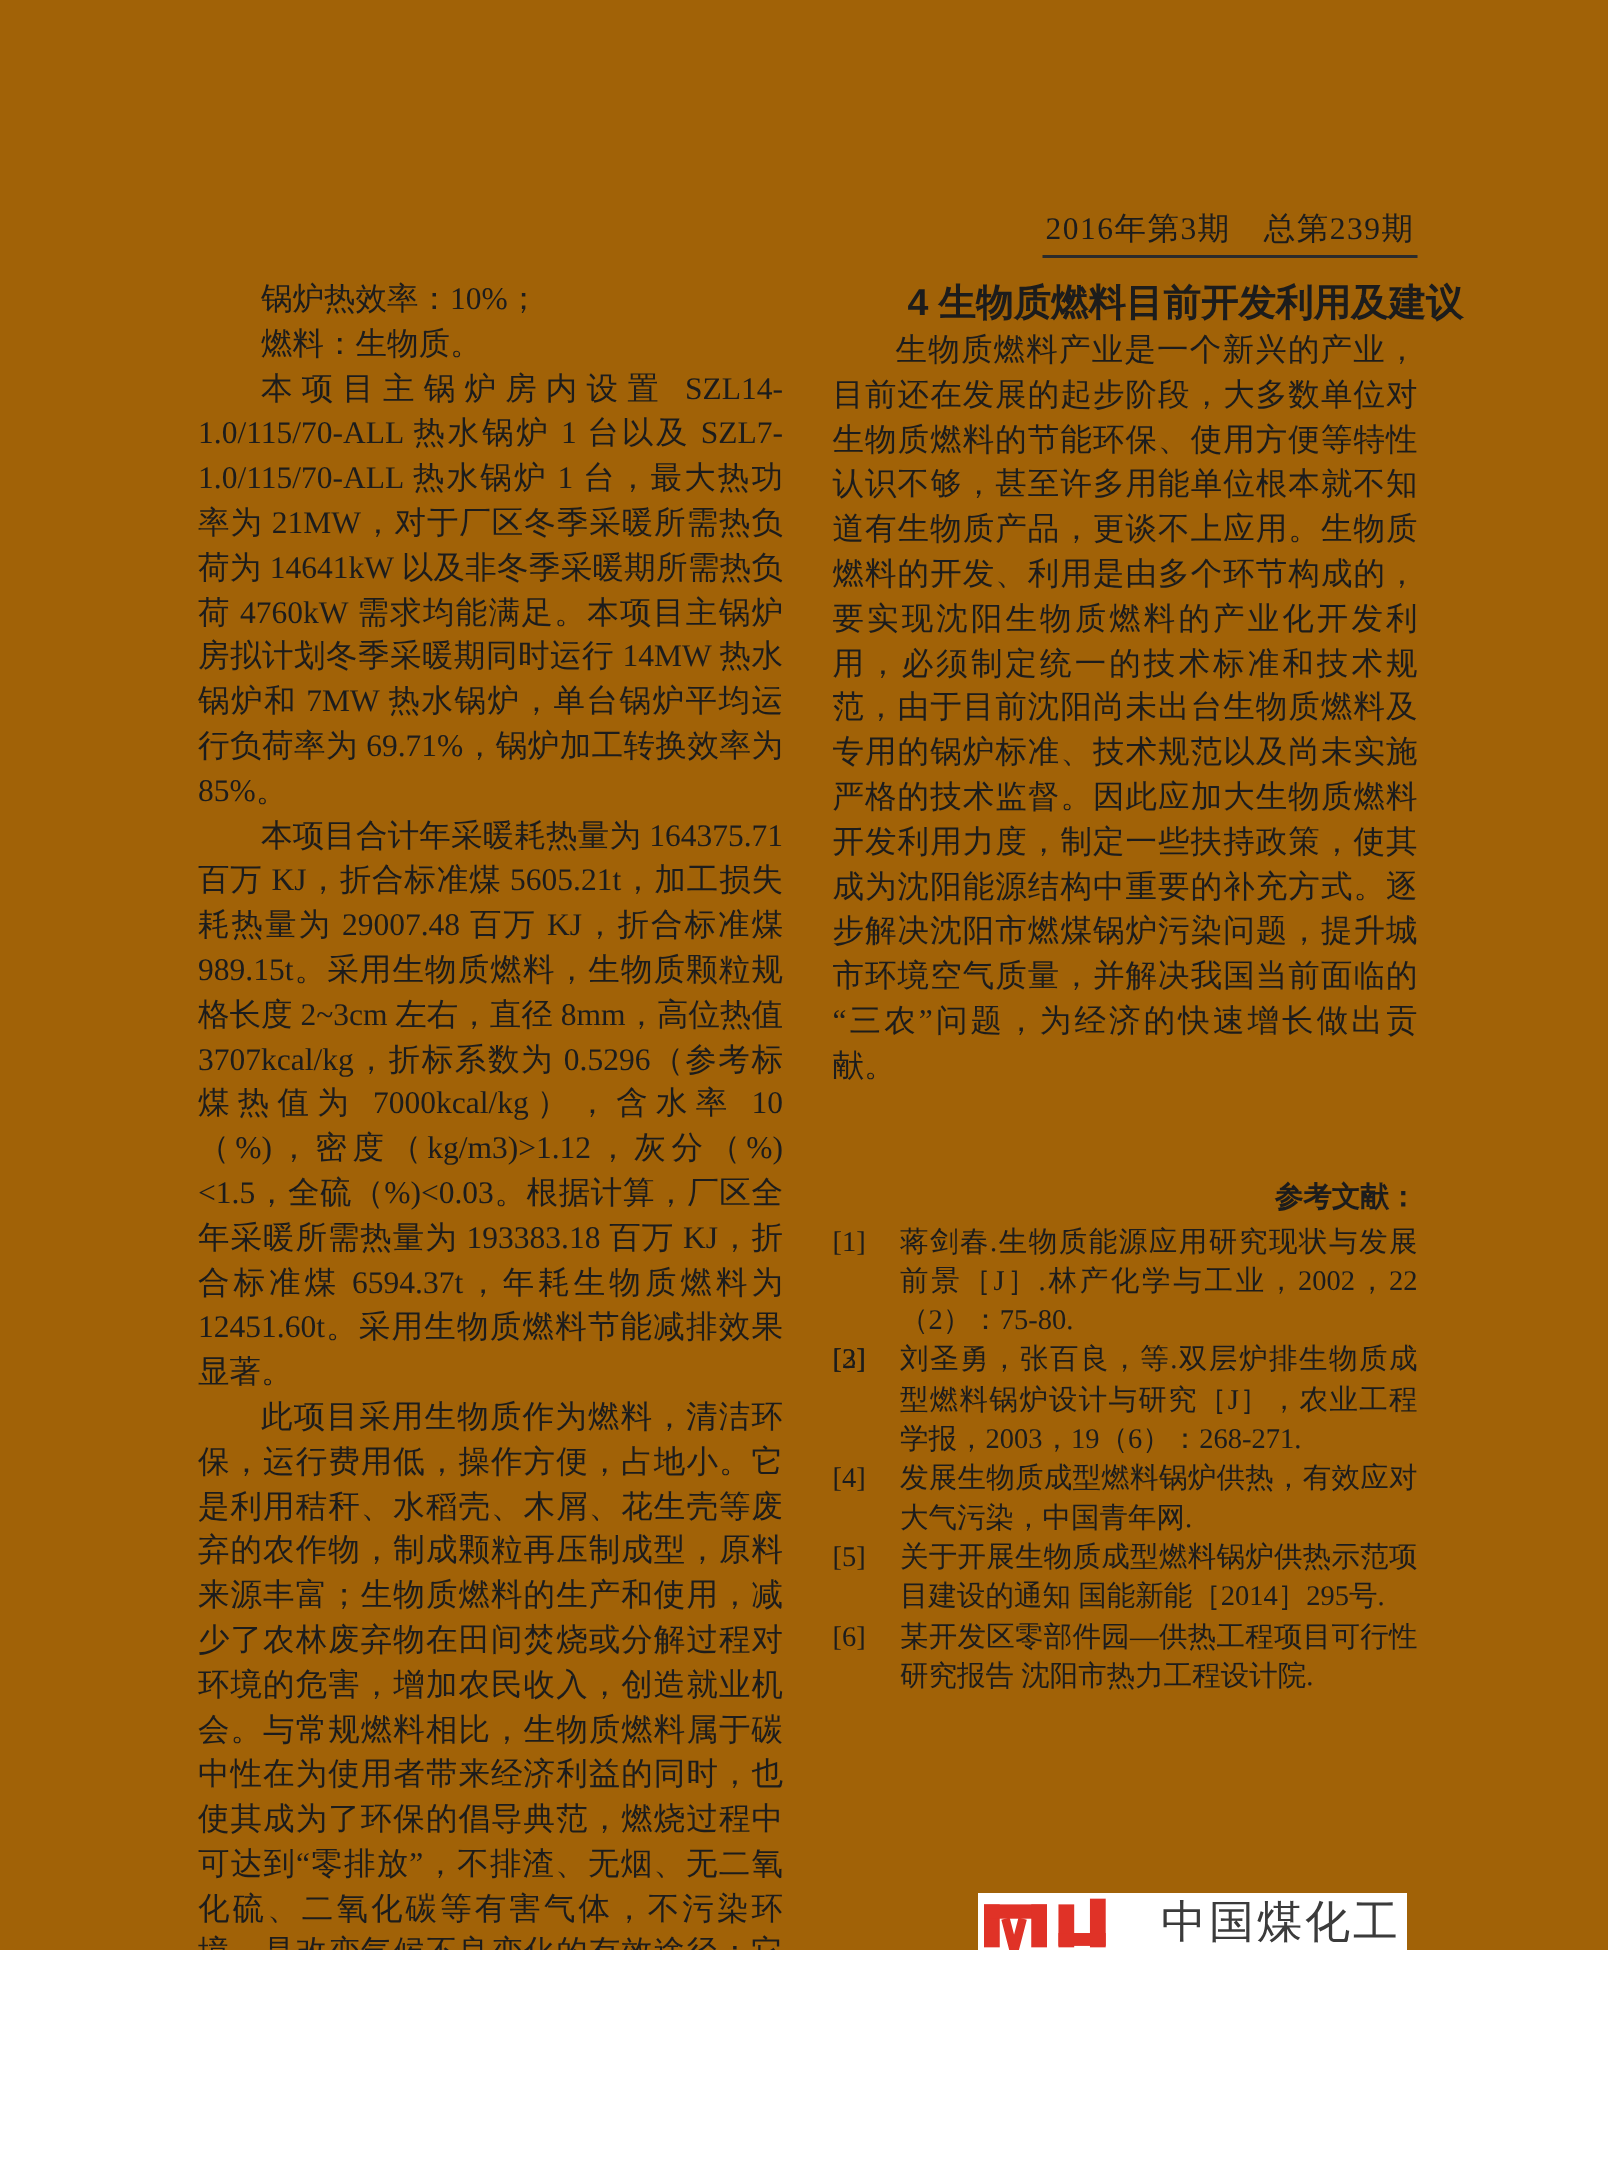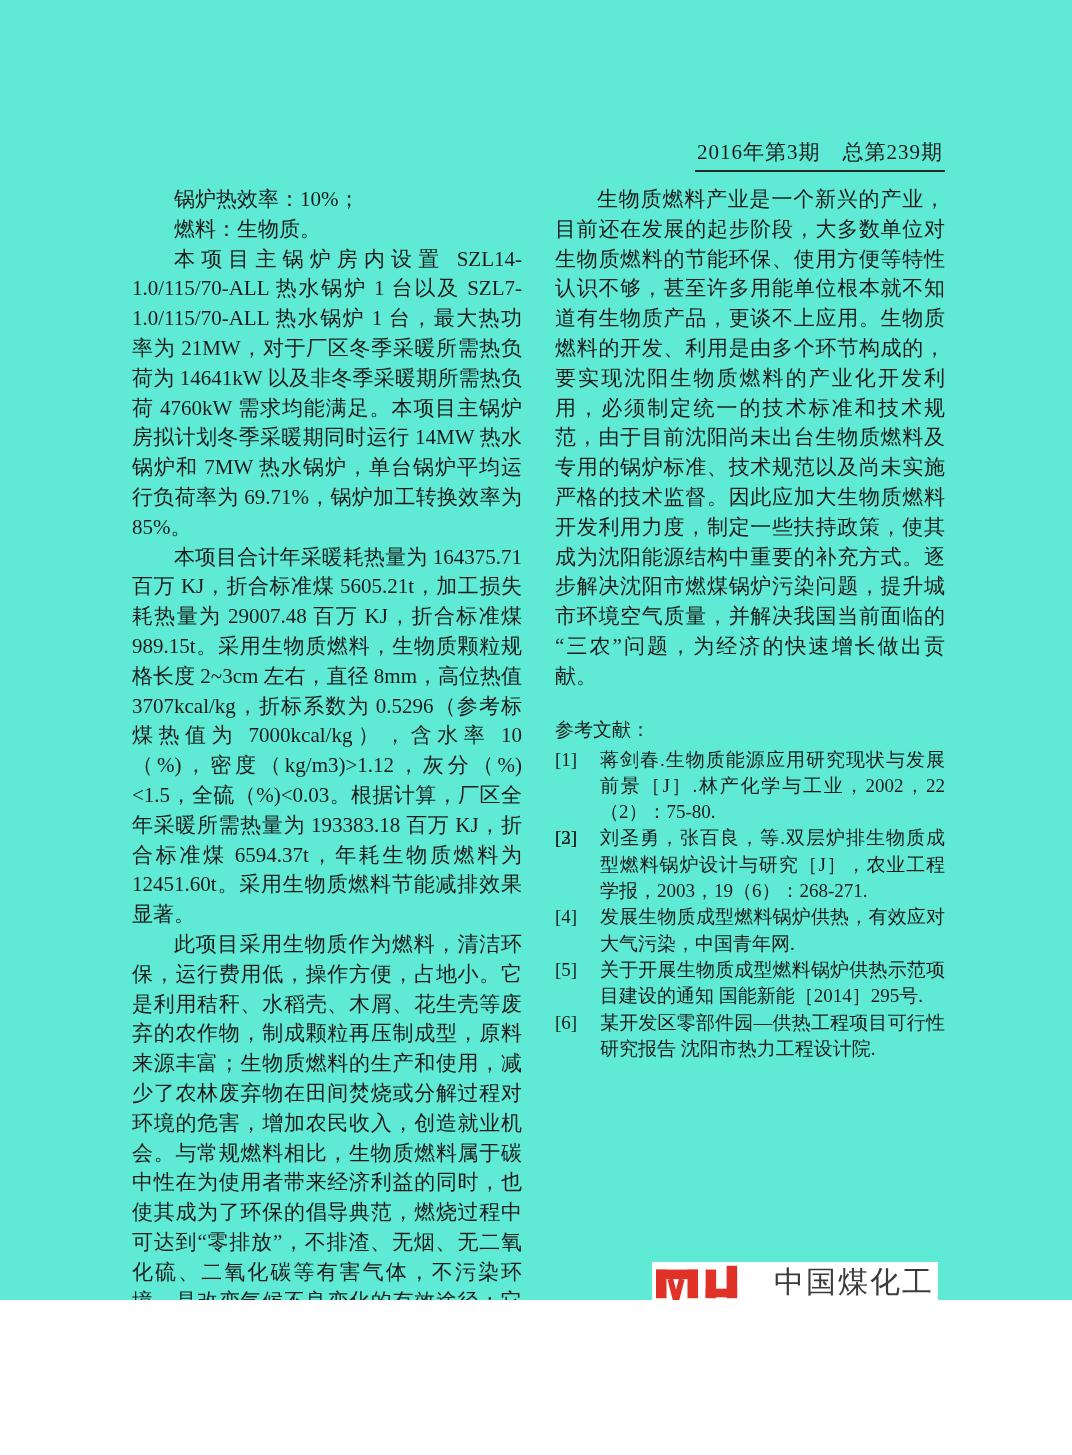--- a/index.html
+++ b/index.html
@@ -5,21 +5,21 @@
   :root{
     --red:#E03227;
     --ink:#1c1c1c;
     --gray:#8d8d8d;
   }
   *{box-sizing:border-box;}
   html,body{margin:0;padding:0;background:#ffffff;}
   .page{
     position:relative;
     width:1072px;height:1300px;
-    background:#5eead4;
+    background:#a16207;
     color:var(--ink);
     font-family:"Liberation Serif","DejaVu Serif",serif;
     overflow:hidden;
   }
   .issue-header{
     position:absolute;
     top:138px;right:127px;
     font-size:21px;
     letter-spacing:1px;
     border-bottom:2px solid #2b2b2b;
@@ -42,26 +42,26 @@
     margin:16px 0 12px 0;
     font-family:"Liberation Sans","DejaVu Sans",sans-serif;
     font-weight:bold;
     font-size:25px;
     line-height:34px;
     text-indent:0;
     text-align:left;
     white-space:nowrap;
   }
   .refs-title{
-    margin-top:25px;
+    margin-top:60px;
     font-family:"Liberation Sans","DejaVu Sans",sans-serif;
-    font-weight:normal;
+    font-weight:bold;
     font-size:19px;
     line-height:26px;
-    text-align:left;
+    text-align:right;
   }
   .refs{
     margin-top:4px;
     font-size:19px;
     line-height:26.3px;
   }
   .ref-item{
     position:relative;
     padding-left:45px;
     text-align:justify;
@@ -117,20 +117,21 @@
 
   <div class="col col-left">
     <p>锅炉热效率：10%；</p>
     <p>燃料：生物质。</p>
     <p>本项目主锅炉房内设置 SZL14-1.0/115/70-ALL 热水锅炉 1 台以及 SZL7-1.0/115/70-ALL 热水锅炉 1 台，最大热功率为 21MW，对于厂区冬季采暖所需热负荷为 14641kW 以及非冬季采暖期所需热负荷 4760kW 需求均能满足。本项目主锅炉房拟计划冬季采暖期同时运行 14MW 热水锅炉和 7MW 热水锅炉，单台锅炉平均运行负荷率为 69.71%，锅炉加工转换效率为 85%。</p>
     <p>本项目合计年采暖耗热量为 164375.71 百万 KJ，折合标准煤 5605.21t，加工损失耗热量为 29007.48 百万 KJ，折合标准煤 989.15t。采用生物质燃料，生物质颗粒规格长度 2~3cm 左右，直径 8mm，高位热值 3707kcal/kg，折标系数为 0.5296（参考标煤热值为 7000kcal/kg），含水率 10（%)，密度（kg/m3)&gt;1.12，灰分（%)&lt;1.5，全硫（%)&lt;0.03。根据计算，厂区全年采暖所需热量为 193383.18 百万 KJ，折合标准煤 6594.37t，年耗生物质燃料为 12451.60t。采用生物质燃料节能减排效果显著。</p>
     <p>此项目采用生物质作为燃料，清洁环保，运行费用低，操作方便，占地小。它是利用秸秆、水稻壳、木屑、花生壳等废弃的农作物，制成颗粒再压制成型，原料来源丰富；生物质燃料的生产和使用，减少了农林废弃物在田间焚烧或分解过程对环境的危害，增加农民收入，创造就业机会。与常规燃料相比，生物质燃料属于碳中性在为使用者带来经济利益的同时，也使其成为了环保的倡导典范，燃烧过程中可达到“零排放”，不排渣、无烟、无二氧化硫、二氧化碳等有害气体，不污染环境，是改变气候不良变化的有效途径；它燃烧时间长，强化燃烧时炉膛温度高，火力旺，燃烧热</p>
   </div>
 
   <div class="col col-right">
+    <p class="section-heading">4 生物质燃料目前开发利用及建议</p>
     <p>生物质燃料产业是一个新兴的产业，目前还在发展的起步阶段，大多数单位对生物质燃料的节能环保、使用方便等特性认识不够，甚至许多用能单位根本就不知道有生物质产品，更谈不上应用。生物质燃料的开发、利用是由多个环节构成的，要实现沈阳生物质燃料的产业化开发利用，必须制定统一的技术标准和技术规范，由于目前沈阳尚未出台生物质燃料及专用的锅炉标准、技术规范以及尚未实施严格的技术监督。因此应加大生物质燃料开发利用力度，制定一些扶持政策，使其成为沈阳能源结构中重要的补充方式。逐步解决沈阳市燃煤锅炉污染问题，提升城市环境空气质量，并解决我国当前面临的“三农”问题，为经济的快速增长做出贡献。</p>
 
     <div class="refs-title">参考文献：</div>
     <div class="refs">
       <div class="ref-item">
         <span class="ref-label">[1]</span>
         <span>蒋剑春.生物质能源应用研究现状与发展前景［J］.林产化学与工业，2002，22（2）：75-80.</span>
       </div>
       <div class="ref-item">
         <span class="ref-label">[2]</span>

